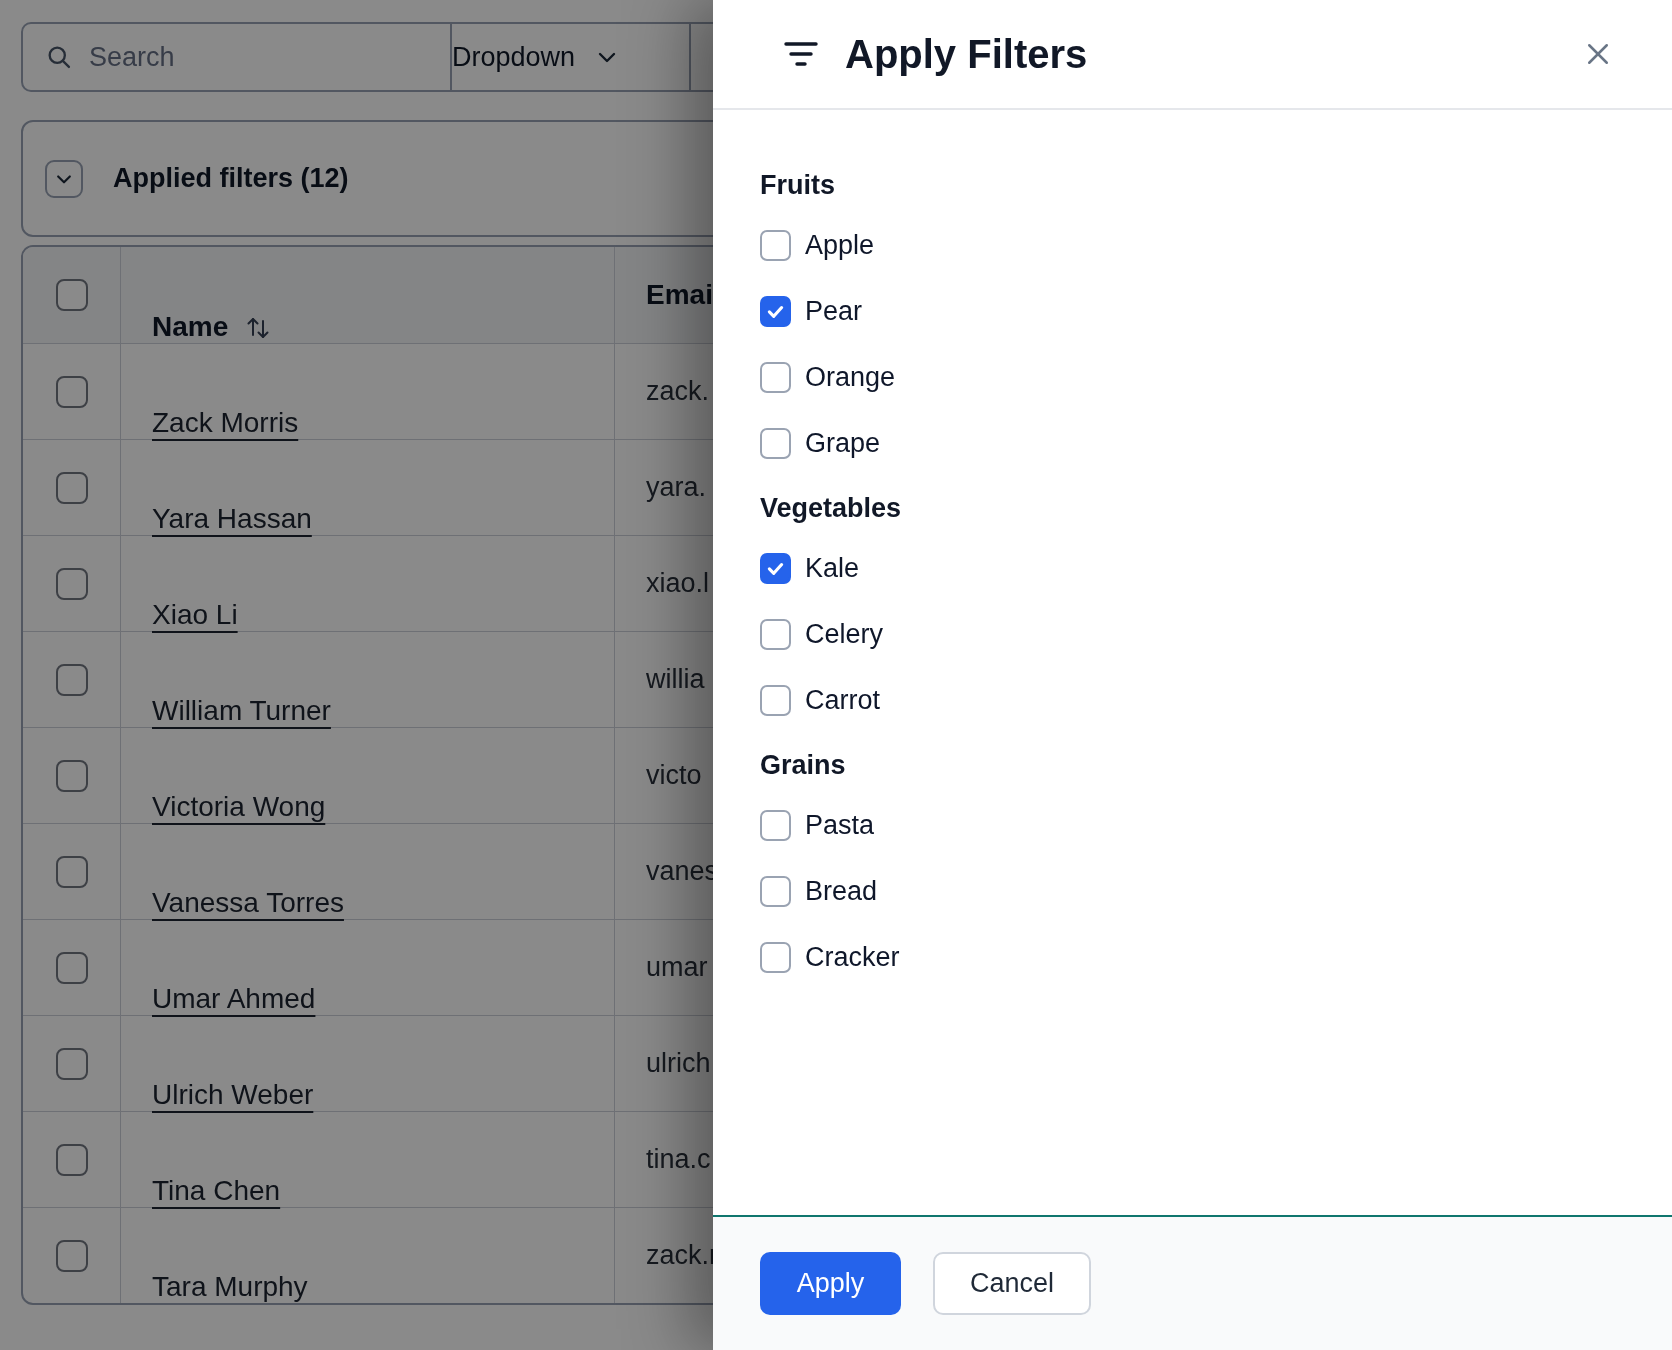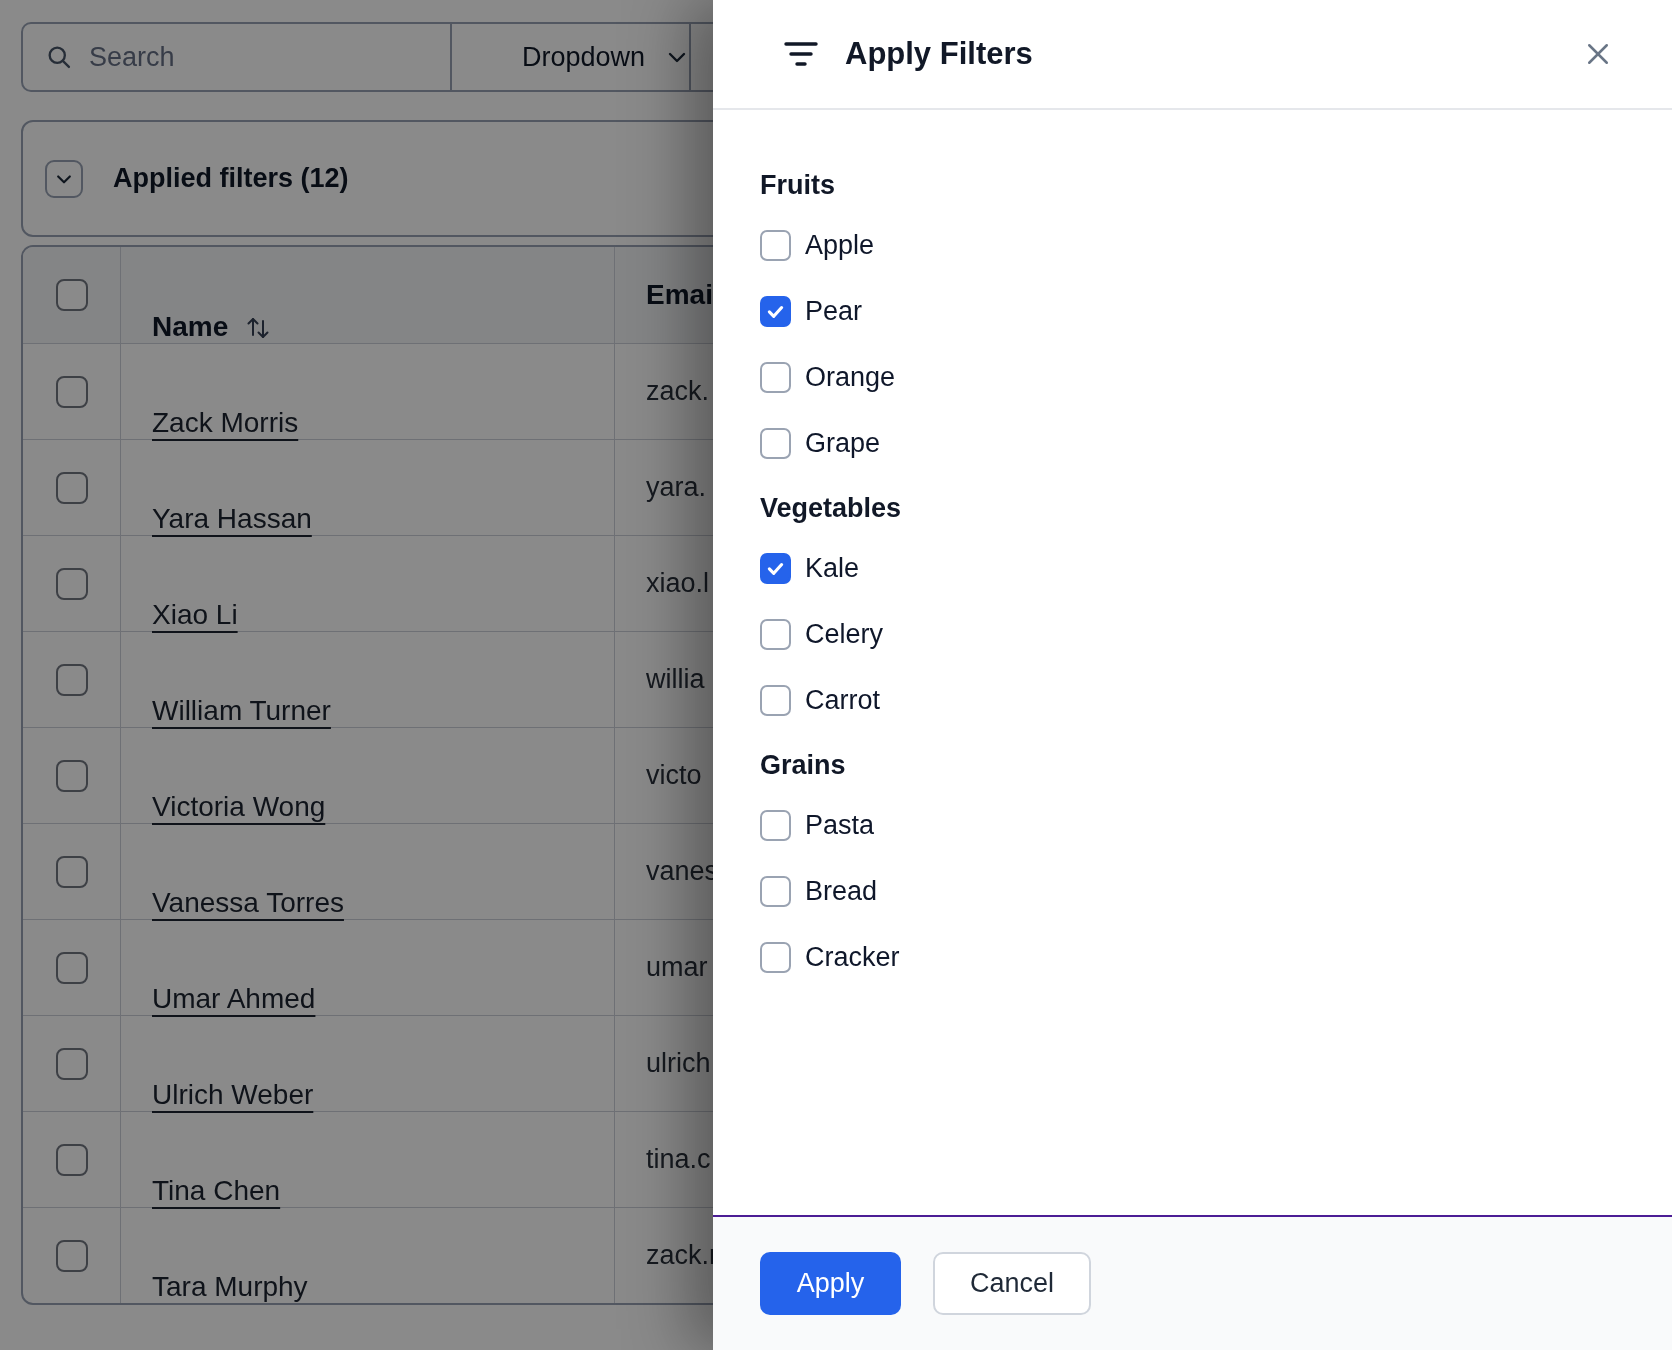--- a/index.html
+++ b/index.html
@@ -14,21 +14,21 @@
     display:flex; align-items:stretch;
     border:2px solid #98a2b3; border-radius:10px; background:#ffffff;
   }
   .seg-divider { width:2px; background:#98a2b3; }
   .search-seg { width:427px; display:flex; align-items:center; gap:16px; padding-left:22px; }
   .search-seg input {
     border:none; outline:none; font-family:"Liberation Sans",sans-serif;
     font-size:27px; color:#475467; width:330px; background:transparent;
   }
   .search-seg input::placeholder { color:#667085; opacity:1; }
-  .dropdown-seg { width:237px; display:flex; align-items:center; justify-content:flex-end; gap:20px; cursor:pointer; }
+  .dropdown-seg { width:237px; display:flex; align-items:center; justify-content:flex-start; gap:20px; cursor:pointer; }
   .dropdown-seg .dd-label { font-size:27px; color:#101828; }
   .extra-seg { flex:1; }
 
   .applied-box {
     position:absolute; left:21px; top:120px; width:1160px; height:117px;
     border:2px solid #98a2b3; border-radius:12px; background:#ffffff;
     display:flex; align-items:center; gap:30px; padding-left:22px;
   }
   .chev-btn {
     width:38px; height:38px; border:2px solid #98a2b3; border-radius:9px;
@@ -55,37 +55,37 @@
 
   
   .panel {
     position:absolute; top:0; bottom:0; left:713px; right:0; background:#ffffff; z-index:10;
     box-shadow:-24px 0 60px rgba(0,0,0,0.35);
   }
   .panel-header {
     height:110px; display:flex; align-items:center; padding:0 52px 0 70px;
     border-bottom:2px solid #e5e7eb;
   }
-  .panel-title { font-size:31px; font-weight:700; color:#111827; margin-left:26px; }
+  .panel-title { font-size:40px; font-weight:700; color:#111827; margin-left:26px; }
   .close-btn { margin-left:auto; width:44px; height:44px; display:flex; align-items:center; justify-content:center; cursor:pointer; background:none; border:none; }
 
   .panel-body { padding:60px 40px 0 47px; }
   .filter-section + .filter-section { margin-top:26px; }
   .section-heading { font-size:27px; font-weight:700; color:#111827; margin-bottom:28px; }
   .option-row { display:flex; align-items:center; gap:14px; margin-bottom:34px; height:32px; cursor:pointer; }
   .opt-checkbox {
     width:31px; height:31px; border:2px solid #9aa3b2; border-radius:7px; background:#fff;
     display:flex; align-items:center; justify-content:center; flex:none;
   }
   .opt-checkbox.checked { background:#2563eb; border-color:#2563eb; }
   .opt-label { font-size:27px; color:#0f172a; }
 
   .panel-footer {
     position:absolute; left:0; right:0; bottom:0; height:135px;
-    background:#f9fafb; border-top:2px solid #4c1d95;
+    background:#f9fafb; border-top:2px solid #0f766e;
     display:flex; align-items:center; gap:32px; padding-left:47px;
   }
   .btn-apply {
     width:141px; height:63px; background:#2563eb; color:#ffffff; border:none; border-radius:10px;
     font-family:"Liberation Sans",sans-serif; font-size:27px; font-weight:500; cursor:pointer;
   }
   .btn-cancel {
     width:158px; height:63px; background:#ffffff; color:#1f2937; border:2px solid #d0d5dd; border-radius:10px;
     font-family:"Liberation Sans",sans-serif; font-size:27px; cursor:pointer;
   }

